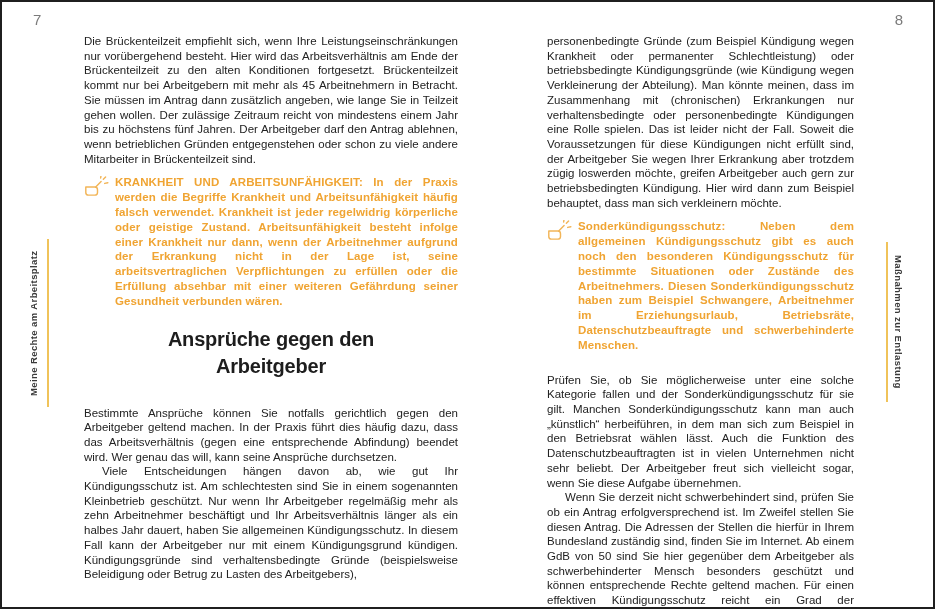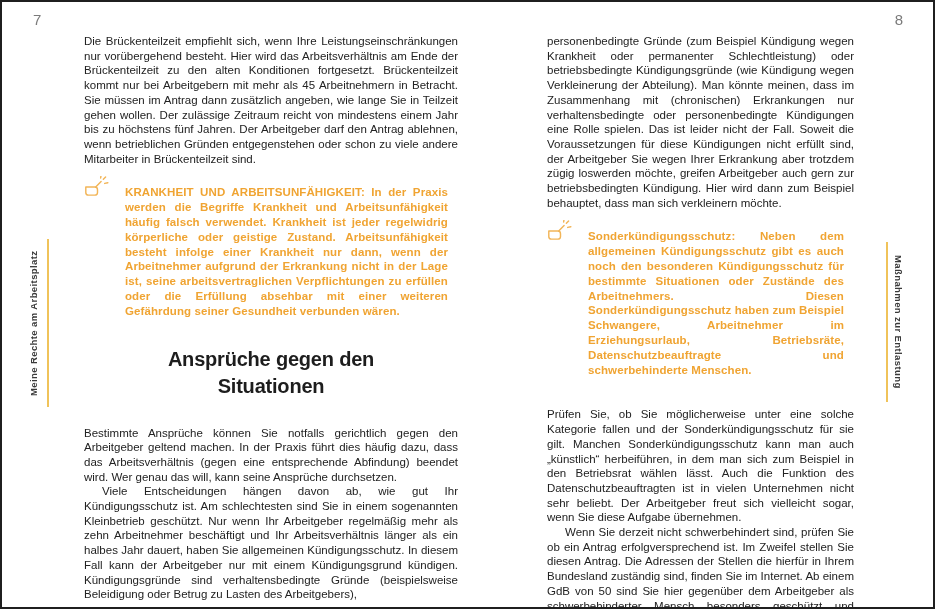--- a/index.html
+++ b/index.html
@@ -53,21 +53,21 @@
     line-height: 14.7px;
     color: #222222;
     text-align: justify;
     hyphens: auto;
   }
   .indent { text-indent: 18px; }
 
   .tip { display: flex; margin-top: 9px; }
   .tip-icon { flex: 0 0 31px; width: 31px; padding-top: 1px; }
   .tip-text {
-    margin: 10px;
+    margin: 0;
     flex: 1;
     font-size: 11.5px;
     line-height: 14.8px;
     color: #f0a432;
     font-weight: 600;
     text-align: justify;
     letter-spacing: 0.1px;
     hyphens: auto;
   }
   .tip-label { font-weight: 700; }
@@ -111,21 +111,21 @@
             <path d="M18.5 2 l0.3 -2"></path>
           </g>
         </svg>
       </span>
       <p class="tip-text">
         <span class="tip-label">KRANKHEIT UND ARBEITSUNFÄHIGKEIT:</span>
         <span>In der Praxis werden die Begriffe Krankheit und Arbeitsunfähigkeit häufig falsch verwendet. Krankheit ist jeder regelwidrig körperliche oder geistige Zustand. Arbeitsunfähigkeit besteht infolge einer Krankheit nur dann, wenn der Arbeitnehmer aufgrund der Erkrankung nicht in der Lage ist, seine arbeitsvertraglichen Verpflichtungen zu erfüllen oder die Erfüllung absehbar mit einer weiteren Gefährdung seiner Gesundheit verbunden wären.</span>
       </p>
     </div>
 
-    <h2 class="heading">Ansprüche gegen den Situationen</h2>
+    <h2 class="heading">Ansprüche gegen den Arbeitgeber</h2>
 
     <p class="body">Bestimmte Ansprüche können Sie notfalls gerichtlich gegen den Arbeitgeber geltend machen. In der Praxis führt dies häufig dazu, dass das Arbeitsverhältnis (gegen eine entsprechende Abfindung) beendet wird. Wer genau das will, kann seine Ansprüche durchsetzen.</p>
     <p class="body indent">Viele Entscheidungen hängen davon ab, wie gut Ihr Kündigungsschutz ist. Am schlechtesten sind Sie in einem sogenannten Kleinbetrieb geschützt. Nur wenn Ihr Arbeitgeber regelmäßig mehr als zehn Arbeitnehmer beschäftigt und Ihr Arbeitsverhältnis länger als ein halbes Jahr dauert, haben Sie allgemeinen Kündigungsschutz. In diesem Fall kann der Arbeitgeber nur mit einem Kündigungsgrund kündigen. Kündigungsgründe sind verhaltensbedingte Gründe (beispielsweise Beleidigung oder Betrug zu Lasten des Arbeitgebers),</p>
   </div>
 
   <div class="col col-right">
     <p class="body">personenbedingte Gründe (zum Beispiel Kündigung wegen Krankheit oder permanenter Schlechtleistung) oder betriebsbedingte Kündigungsgründe (wie Kündigung wegen Verkleinerung der Abteilung). Man könnte meinen, dass im Zusammenhang mit (chronischen) Erkrankungen nur verhaltensbedingte oder personenbedingte Kündigungen eine Rolle spielen. Das ist leider nicht der Fall. Soweit die Voraussetzungen für diese Kündigungen nicht erfüllt sind, der Arbeitgeber Sie wegen Ihrer Erkrankung aber trotzdem zügig loswerden möchte, greifen Arbeitgeber auch gern zur betriebsbedingten Kündigung. Hier wird dann zum Beispiel behauptet, dass man sich verkleinern möchte.</p>
 
     <div class="tip">
       <span class="tip-icon">

